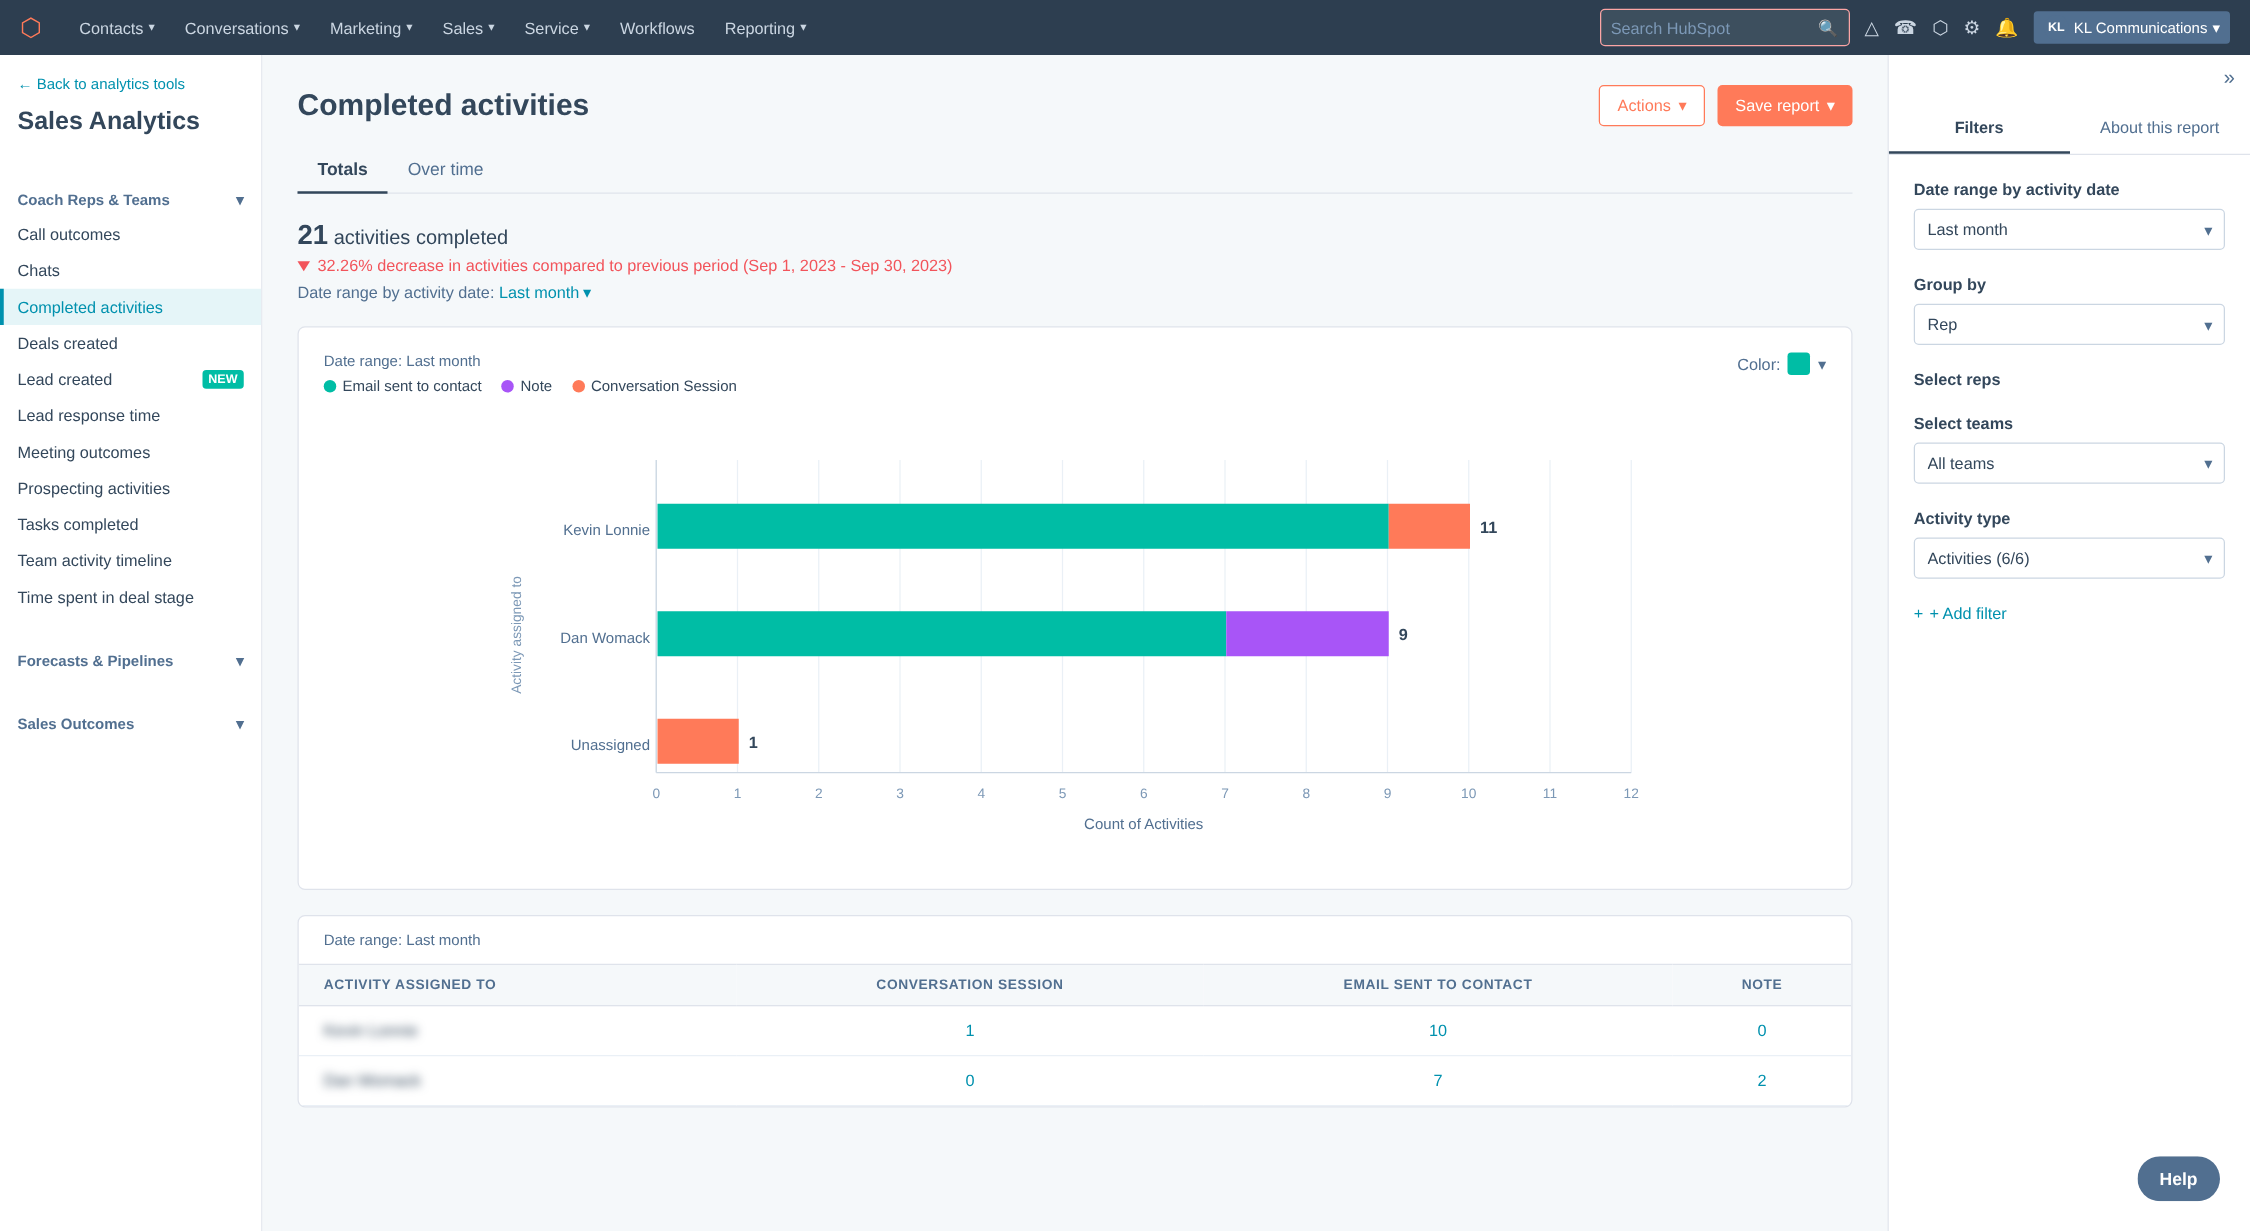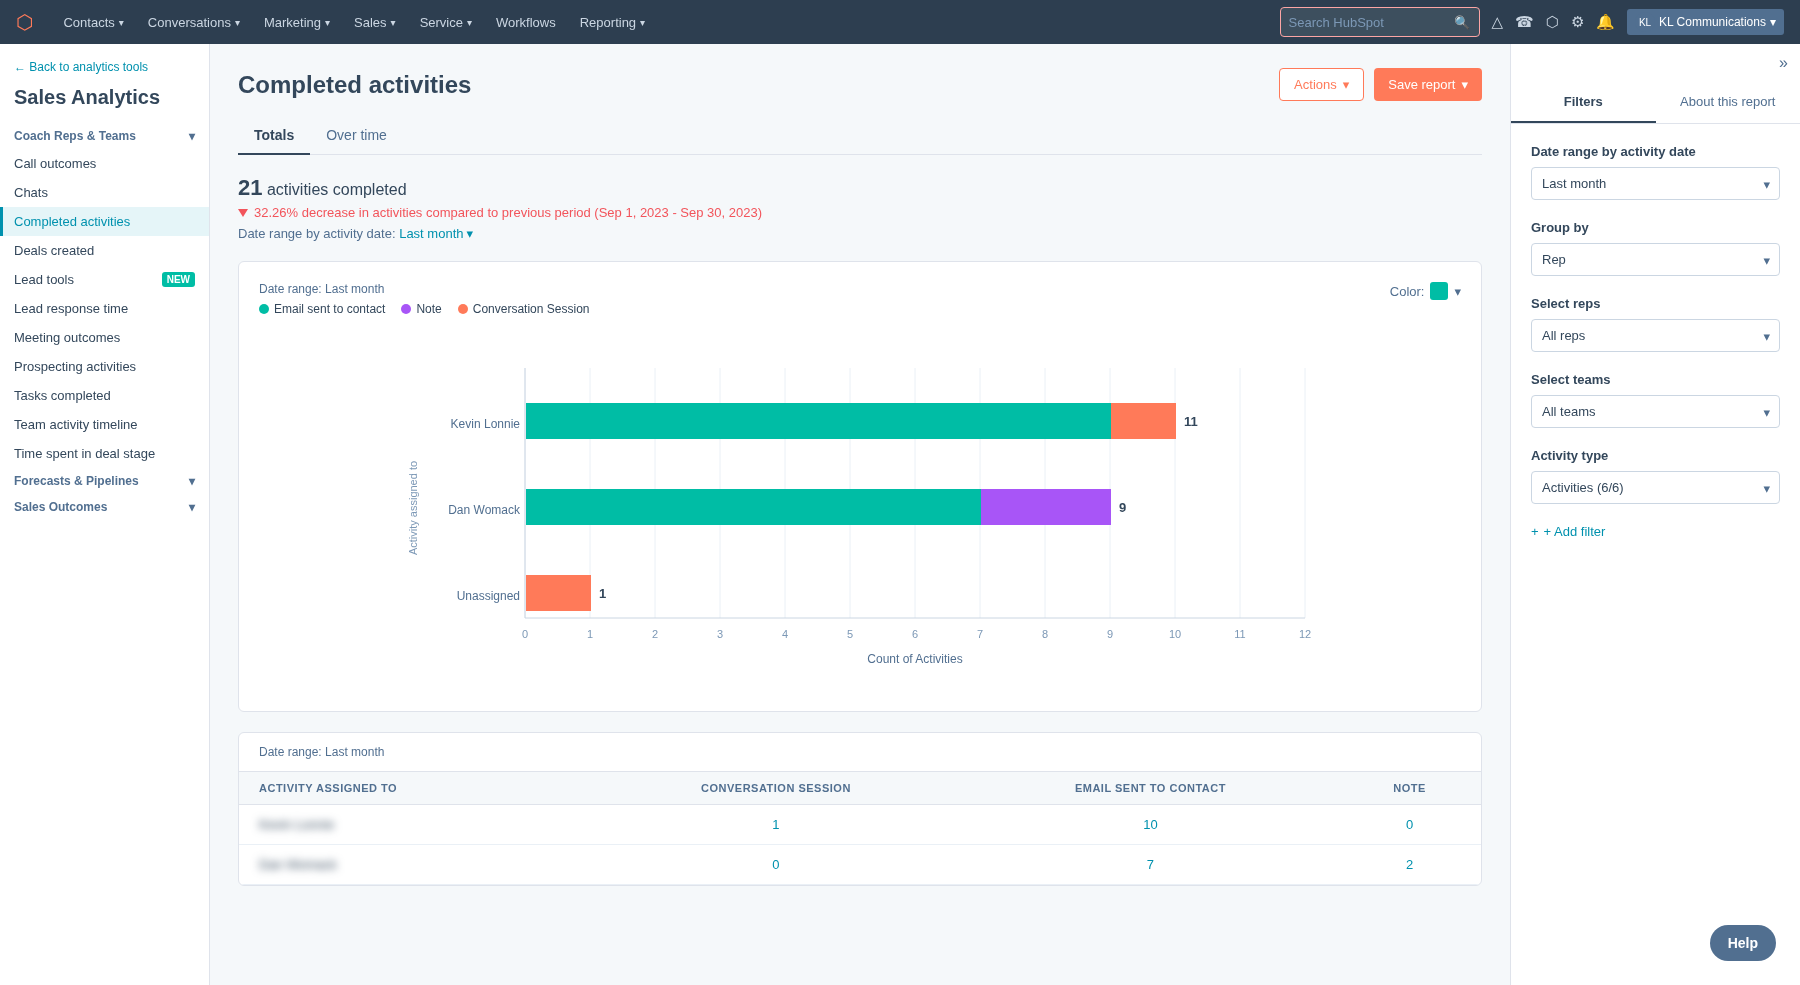--- a/index.html
+++ b/index.html
@@ -95,20 +95,21 @@
     }
     .sidebar-section {
       padding: 6px 14px;
       font-size: 12px;
       font-weight: 600;
       color: #516f90;
       display: flex;
       align-items: center;
       justify-content: space-between;
       cursor: pointer;
+      margin-top: 24px;
     }
     .sidebar-item {
       padding: 7px 14px;
       font-size: 13px;
       color: #33475b;
       cursor: pointer;
       display: flex;
       align-items: center;
       justify-content: space-between;
     }
@@ -423,21 +424,21 @@
     <div class="search-box">
       <input type="text" placeholder="Search HubSpot" style="">
       <span style="color:#7c98b6;">🔍</span>
     </div>
     <span class="nav-icon">△</span>
     <span class="nav-icon">☎</span>
     <span class="nav-icon">⬡</span>
     <span class="nav-icon">⚙</span>
     <span class="nav-icon">🔔</span>
     <div class="user-badge">
-      <span style="background:#516f90; border-radius:50%; width:20px; height:20px; display:flex; align-items:center; justify-content:center; font-size:10px; font-weight:400;">KL</span>
+      <span style="background:#516f90; border-radius:50%; width:20px; height:20px; display:flex; align-items:center; justify-content:center; font-size:10px; font-weight:700;">KL</span>
       <span>KL Communications</span>
       <span>▾</span>
     </div>
   </div>
 </nav>
 
 <div class="app-body">
 
   <aside class="sidebar">
     <div class="sidebar-back">← Back to analytics tools</div>
@@ -454,21 +455,21 @@
       <div class="sidebar-item">
         <span>Chats</span>
       </div>
       <div class="sidebar-item active">
         <span>Completed activities</span>
       </div>
       <div class="sidebar-item">
         <span>Deals created</span>
       </div>
       <div class="sidebar-item">
-        <span>Lead tools</span>
+        <span>Lead created</span>
         <span class="new-badge">NEW</span>
       </div>
       <div class="sidebar-item">
         <span>Lead response time</span>
       </div>
       <div class="sidebar-item">
         <span>Meeting outcomes</span>
       </div>
       <div class="sidebar-item">
         <span>Prospecting activities</span>
@@ -677,25 +678,20 @@
         <div class="filter-label">Group by</div>
         <div class="select-wrapper">
           <select class="filter-select">
             <option>Rep</option>
           </select>
         </div>
       </div>
 
       <div class="filter-group">
         <div class="filter-label">Select reps</div>
-        <div class="select-wrapper">
-          <select class="filter-select">
-            <option>All reps</option>
-          </select>
-        </div>
       </div>
 
       <div class="filter-group">
         <div class="filter-label">Select teams</div>
         <div class="select-wrapper">
           <select class="filter-select">
             <option>All teams</option>
           </select>
         </div>
       </div>

